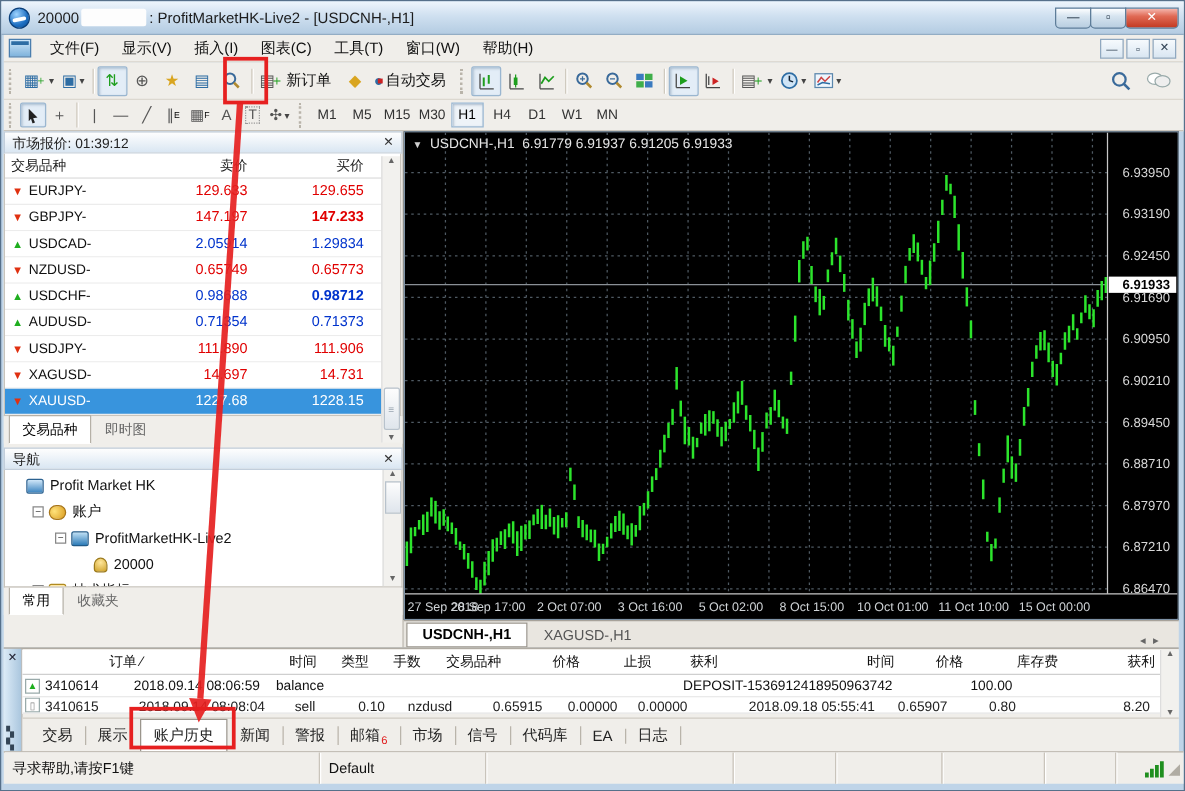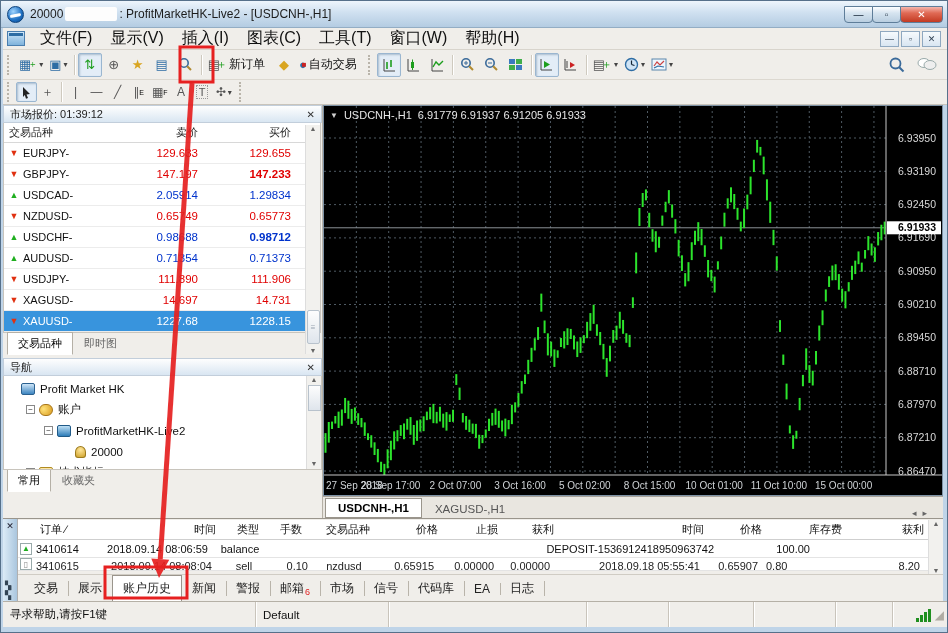--- a/index.html
+++ b/index.html
@@ -20,21 +20,21 @@
 .winbtns{margin-left:auto;display:flex;}
 .wbtn{width:29px;height:17px;border:1px solid #5e7d99;border-radius:0 0 4px 4px;margin-left:-1px;
  background:linear-gradient(#fdfeff,#d6e4f0 40%,#b9cee0);display:flex;align-items:center;justify-content:center;
  font-size:10px;color:#123;}
 .wbtn.close{background:linear-gradient(#f5b6ad,#e06a55 40%,#c33a22);color:#fff;width:43px;font-weight:bold;}
 
 
 .menubar{position:absolute;left:2px;top:27px;width:944px;height:22px;background:#f0eeea;border-bottom:1px solid #d8d4cc;display:flex;align-items:center;}
 .mdoc{width:18px;height:15px;margin:0 6px 0 4px;background:linear-gradient(#cfe6f8,#7fb3dc);border:1px solid #4a7eae;position:relative;}
 .mdoc::after{content:"";position:absolute;left:1px;top:1px;width:14px;height:3px;background:#2e6da4;}
-.menu-item{padding:3px 9px;font-size:16px;color:#111;}
+.menu-item{padding:3px 9px;font-size:12px;color:#111;}
 .mdibtns{margin-left:auto;display:flex;gap:2px;padding-right:6px;}
 .mdib{width:19px;height:16px;border:1px solid #8fa8c0;background:linear-gradient(#f6fafd,#d9e6f2);
  display:flex;align-items:center;justify-content:center;font-size:9px;color:#345;}
 
 
 .tb{position:absolute;left:2px;background:#f0eeea;display:flex;align-items:center;}
 .tb1{top:49px;width:944px;height:30px;border-bottom:1px solid #dcd8d0;}
 .tb2{top:79px;width:944px;height:25px;border-bottom:1px solid #c9c4bb;}
 .grip{width:5px;height:20px;margin:0 4px;border-left:2px dotted #b9b4aa;}
 .tbtn{min-width:24px;height:24px;display:flex;align-items:center;justify-content:center;
@@ -96,21 +96,21 @@
 .ctab-arrows{margin-left:auto;padding-right:10px;color:#666;font-size:9px;letter-spacing:6px;}
 
 
 .terminal{position:absolute;left:2px;top:517px;width:940px;height:83px;background:#f0eeea;border-top:1px solid #9a958c;}
 .tstrip{position:absolute;left:0;top:0;width:15px;height:83px;background:linear-gradient(90deg,#dcebf7,#aac6de);
  border-right:1px solid #b0b0b0;font-size:9px;color:#223;text-align:center;}
 .tstrip .x{display:block;margin-top:2px;font-weight:bold;}
 .tstrip .hatch{position:absolute;bottom:4px;left:2px;color:#345;font-size:8px;line-height:5px;}
 .ttable{position:absolute;left:15px;top:1px;width:910px;background:#fff;}
 .trow{display:flex;height:18px;align-items:center;border-bottom:1px solid #e4e4e4;background:#fff;}
-.trow.head{height:20px;border-bottom:1px solid #cfcfcf;}
+.trow.head{height:20px;border-bottom:1px solid #cfcfcf;padding-left:48px;}
 .trow .c{padding:0 4px;font-size:11px;color:#111;white-space:nowrap;overflow:hidden;}
 .trow.clip{height:13px;overflow:hidden;align-items:flex-start;}
 .trow.clip .c{padding-top:2px;color:#222;}
 .oicon{width:12px;height:12px;border:1px solid #9aa;display:flex;align-items:center;justify-content:center;font-size:8px;margin-left:2px;}
 .tscroll{position:absolute;right:0;top:1px;width:15px;height:54px;background:#f2f1ee;border-left:1px solid #ddd;
  display:flex;flex-direction:column;align-items:center;justify-content:space-between;font-size:7px;color:#666;}
 .ttabs{position:absolute;left:15px;top:55px;width:925px;height:28px;background:#f0eeea;border-top:1px solid #d0ccc4;
  display:flex;align-items:center;padding-left:6px;}
 .ttab{padding:4px 10px;font-size:12px;color:#222;position:relative;}
 .ttab .sep{position:absolute;right:-1px;top:5px;bottom:5px;width:1px;background:#b9b4aa;}
@@ -341,20 +341,31 @@
         <span class="g-gray" style="font-size:12px;">A</span>
       </span>
     <span class="tbtn small">
         <span class="g-gray" style="font-size:11px;border:1px dotted #999;padding:0 2px;">T</span>
       </span>
     <span class="tbtn small">
         <span class="g-gray">✣</span>
         <span class="caret">▾</span>
       </span>
     <span class="grip"></span>
+    <span style="display:flex;align-items:center;">
+        <span class="tfbtn">M1</span>
+        <span class="tfbtn">M5</span>
+        <span class="tfbtn">M15</span>
+        <span class="tfbtn">M30</span>
+        <span class="tfbtn active">H1</span>
+        <span class="tfbtn">H4</span>
+        <span class="tfbtn">D1</span>
+        <span class="tfbtn">W1</span>
+        <span class="tfbtn">MN</span>
+      </span>
   </div>
 
   <div class="leftcol">
 
     <div style="position:relative;">
       <div class="panel-title">
         <span>市场报价: 01:39:12</span>
         <span class="x">✕</span>
       </div>
       <div class="mw-table">
@@ -777,21 +788,21 @@
           <span class="c" style="width: 74px; text-align: left;">3410615</span>
           <span class="c" style="width: 110px; text-align: right;">2018.09.14 08:08:04</span>
           <span class="c" style="width: 56px; text-align: center;">sell</span>
           <span class="c" style="width: 40px; text-align: right;">0.10</span>
           <span class="c" style="width: 64px; text-align: center;">nzdusd</span>
           <span class="c" style="width: 62px; text-align: right;">0.65915</span>
           <span class="c" style="width: 60px; text-align: right;">0.00000</span>
           <span class="c" style="width: 56px; text-align: right;">0.00000</span>
           <span class="c" style="width: 150px; text-align: right;">2018.09.18 05:55:41</span>
           <span class="c" style="width: 58px; text-align: right;">0.65907</span>
-          <span class="c" style="width: 80px; text-align: left;">0.80</span>
+          <span class="c" style="width: 80px; text-align: center;">0.80</span>
           <span class="c" style="width: 82px; text-align: right;">8.20</span>
         </div>
     </div>
     <div class="tscroll">
       <span>▲</span>
       <span>▼</span>
     </div>
     <div class="ttabs">
         <span class="ttab"><span>交易</span><span class="sep"></span></span>
         <span class="ttab"><span>展示</span><span class="sep"></span></span>

